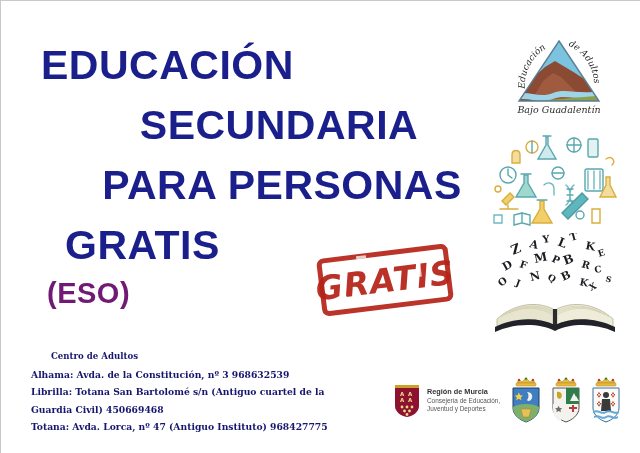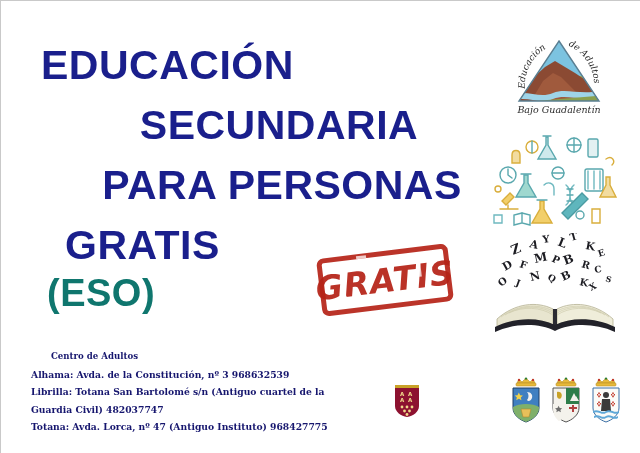--- a/index.html
+++ b/index.html
@@ -36,23 +36,23 @@
     font-size: 41px;
     line-height: 60px;
     letter-spacing: 0.5px;
     white-space: nowrap;
   }
   .headline-line.l1 { padding-left: 2px; }
   .headline-line.l2 { padding-left: 10px; text-align: center; }
   .headline-line.l3 { padding-left: 16px; text-align: center; }
   .headline-line.l4 { padding-left: 26px; }
   .headline-sub {
-    color: #0f766e;
+    color: #701a75;
     font-weight: 700;
-    font-size: 38px;
+    font-size: 29px;
     line-height: 36px;
     padding-left: 8px;
     letter-spacing: 0.5px;
   }
 
   
   .stamp {
     position: absolute;
     left: 318px;
     top: 250px;
@@ -314,21 +314,21 @@
 
         <path d="M 10,94 C 30,84 54,84 70,92 C 86,84 110,84 130,94 L 130,99 C 110,90 86,90 70,98 C 54,90 30,90 10,99 Z" fill="#22222a"></path>
       </g>
     </svg>
   </div>
 
   <div class="contact">
     <div class="contact-title">Centro de Adultos</div>
     <div>Alhama: Avda. de la Constitución, nº 3 968632539</div>
     <div>Librilla: Totana San Bartolomé s/n (Antiguo cuartel de la</div>
-    <div>Guardia Civil) 482037747</div>
+    <div>Guardia Civil) 450669468</div>
     <div>Totana: Avda. Lorca, nº 47 (Antiguo Instituto) 968427775</div>
   </div>
 
   <div class="murcia">
     <svg viewBox="0 0 26 34" width="26" height="34">
       <path d="M 1,1 L 25,1 L 25,22 C 25,28 19,32 13,33 C 7,32 1,28 1,22 Z" fill="#8d1230"></path>
       <rect x="1" y="1" width="24" height="3" fill="#c9a227"></rect>
       <g fill="#f0d98a" font-family="DejaVu Sans, sans-serif" font-size="5.5" font-weight="700">
         <text x="6" y="12">A</text>
           <text x="14" y="12">A</text>
@@ -337,20 +337,25 @@
       </g>
       <g fill="#f0d98a">
         <circle cx="8" cy="23" r="1.4"></circle>
           <circle cx="13" cy="23" r="1.4"></circle>
           <circle cx="18" cy="23" r="1.4"></circle>
         <circle cx="10.5" cy="27" r="1.4"></circle>
           <circle cx="15.5" cy="27" r="1.4"></circle>
         <circle cx="13" cy="30.5" r="1.4"></circle>
       </g>
     </svg>
+    <span class="murcia-text">
+      <span class="murcia-name">Región de Murcia</span>
+      <span class="murcia-dept">Consejería de Educación,</span>
+      <span class="murcia-dept">Juventud y Deportes</span>
+    </span>
   </div>
 
   <div class="shields">
 
     <svg viewBox="0 0 34 46" width="34" height="46">
       <g>
         <path d="M 8,6 L 10,2 L 13,5 L 17,1 L 21,5 L 24,2 L 26,6 Z" fill="#e8b93a" stroke="#b8912a" stroke-width="0.6"></path>
         <rect x="7" y="6" width="20" height="3" rx="1" fill="#e8b93a" stroke="#b8912a" stroke-width="0.6"></rect>
         <circle cx="10" cy="3" r="1.2" fill="#c0392b"></circle>
           <circle cx="17" cy="1.6" r="1.2" fill="#2e7d32"></circle>

